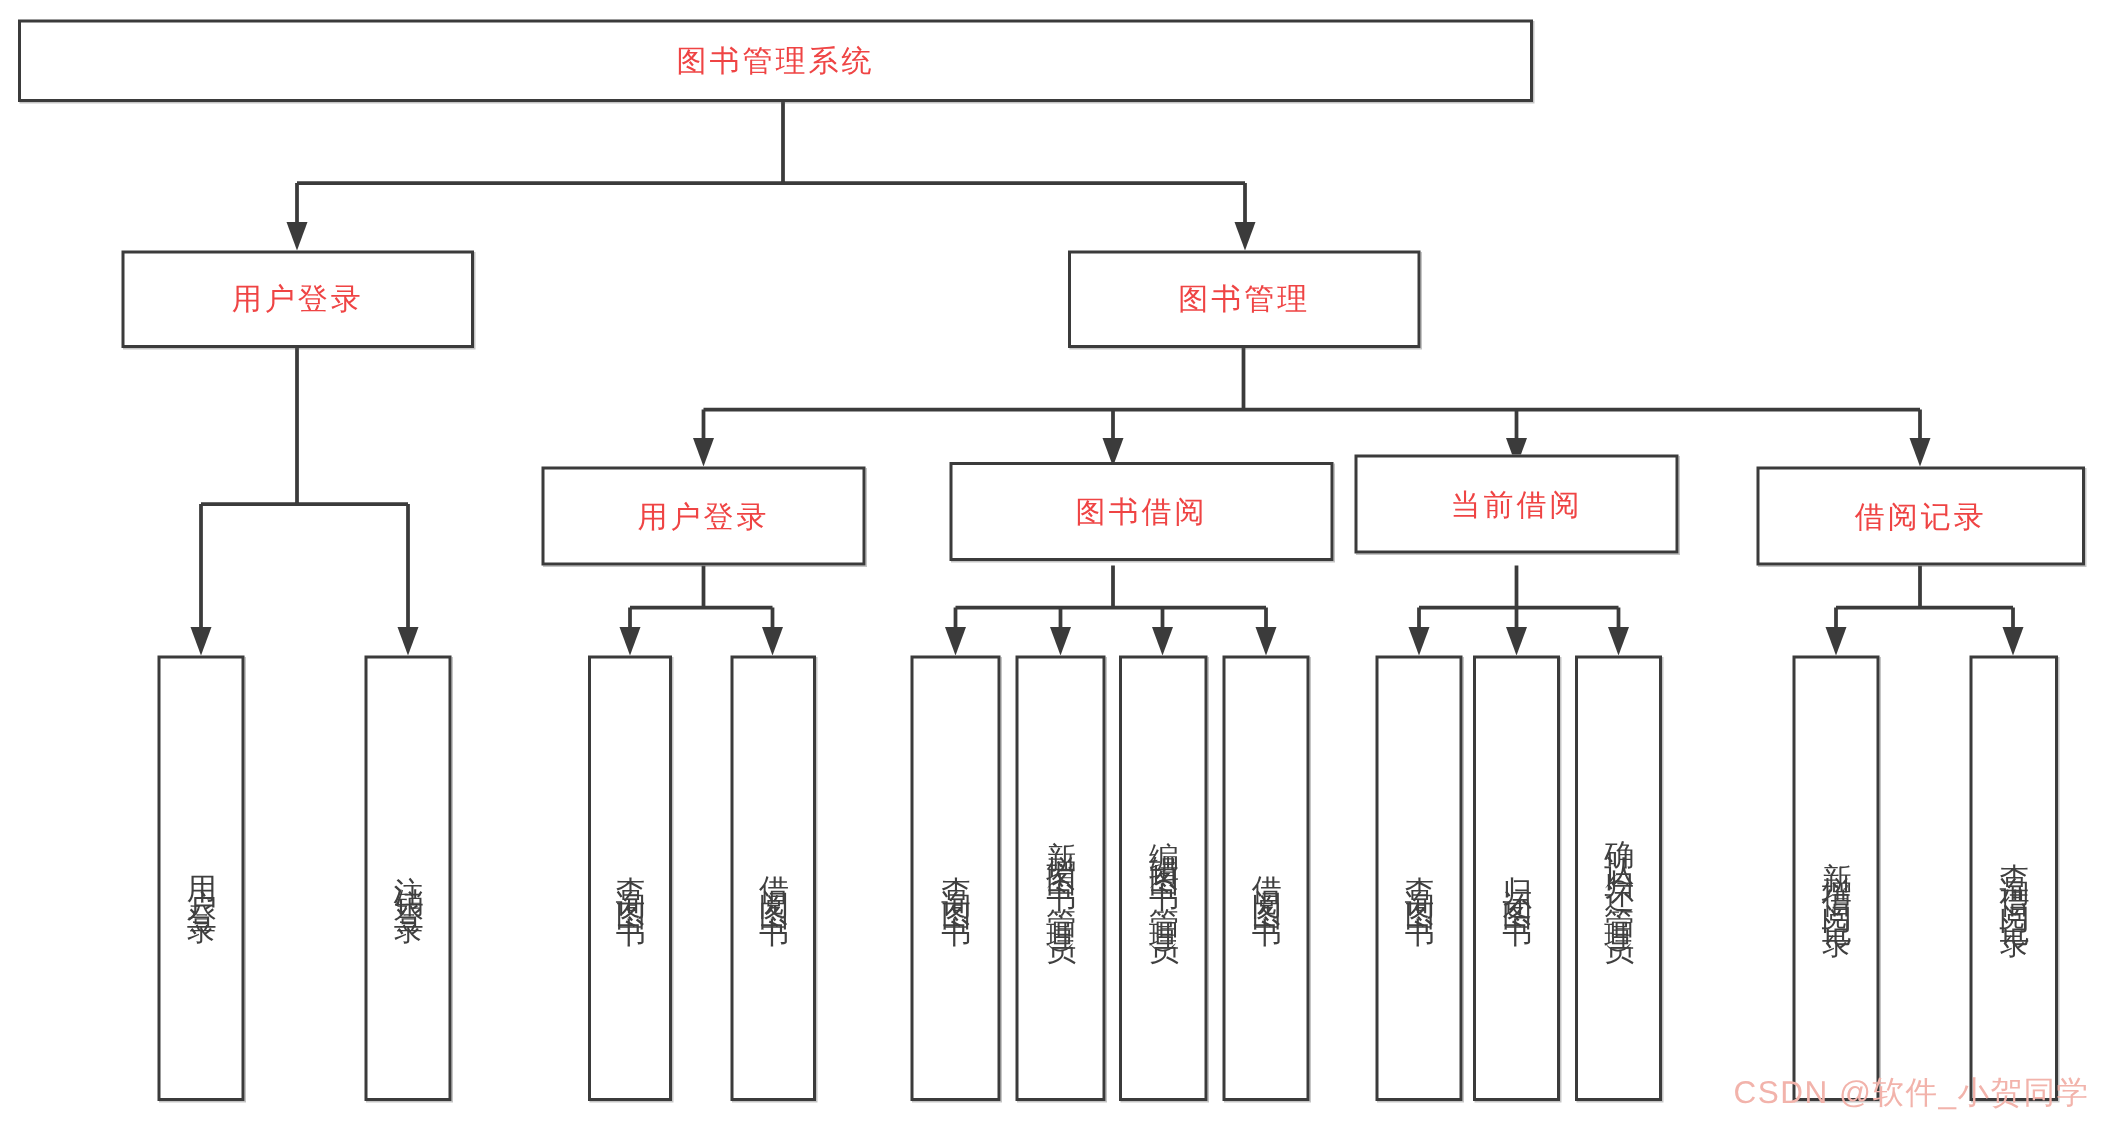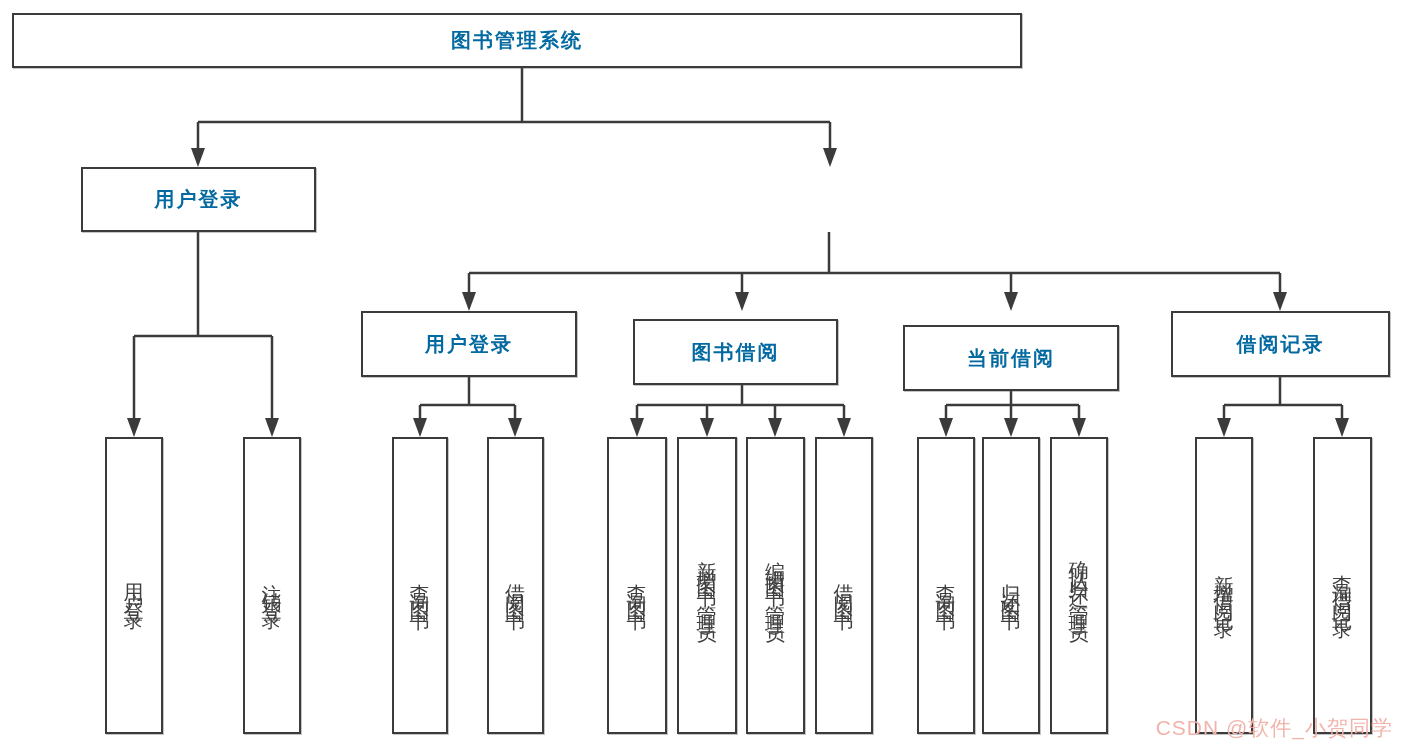--- a/index.html
+++ b/index.html
@@ -10,25 +10,24 @@
     font-family:"Liberation Sans","DejaVu Sans",sans-serif;
     overflow:hidden;
   }
   #connectors{position:absolute;left:0;top:0;width:1405px;height:747px;}
   .box{
     position:absolute;
     box-sizing:border-box;
     border:2px solid #3b3b3b;
     background:#ffffff;
     display:flex;align-items:center;justify-content:center;
-    color:#0369a1;
+    color:#ef4444;
     font-size:20px;
     letter-spacing:2px;
     box-shadow:1px 1px 0 rgba(90,90,90,0.35);
-    font-weight:bold;
   }
   .vbox{
     position:absolute;
     box-sizing:border-box;
     border:2px solid #3b3b3b;
     background:#ffffff;
     display:flex;align-items:center;justify-content:center;
     color:#3f3f3f;
     font-size:20px;
     box-shadow:1px 1px 0 rgba(90,90,90,0.35);
@@ -38,22 +37,22 @@
     text-orientation:mixed;
     letter-spacing:9px;
     line-height:1;
     white-space:nowrap;
   }
   
   #root-node       {left:12px;  top:13px;  width:1010px; height:55px;}
   #node-user-login {left:81px;  top:167px; width:235px;  height:65px;}
   #node-book-mgmt  {left:712px; top:167px; width:235px;  height:65px;}
   #node-new-book   {left:361px; top:311px; width:216px;  height:66px;}
-  #node-borrowing  {left:633px; top:319px; width:205px;  height:66px;}
-  #node-current    {left:903px; top:325px; width:216px;  height:66px;}
+  #node-borrowing  {left:633px; top:308px; width:256px;  height:66px;}
+  #node-current    {left:903px; top:303px; width:216px;  height:66px;}
   #node-records    {left:1171px;top:311px; width:219px;  height:66px;}
   .leaf{top:437px;height:297px;}
   #leaf-ul-1{left:105px; width:58px;}
   #leaf-ul-2{left:243px; width:58px;}
   #leaf-nb-1{left:392px; width:56px;}
   #leaf-nb-2{left:487px; width:57px;}
   #leaf-bb-1{left:607px; width:60px;}
   #leaf-bb-2{left:677px; width:60px;}
   #leaf-bb-3{left:746px; width:59px;}
   #leaf-bb-4{left:815px; width:58px;}
@@ -115,20 +114,23 @@
     </g>
   </svg>
 
   <div class="box" id="root-node">
     <span>图书管理系统</span>
   </div>
 
   <div class="box" id="node-user-login">
     <span>用户登录</span>
   </div>
+  <div class="box" id="node-book-mgmt">
+    <span>图书管理</span>
+  </div>
 
   <div class="box" id="node-new-book">
     <span>用户登录</span>
   </div>
   <div class="box" id="node-borrowing">
     <span>图书借阅</span>
   </div>
   <div class="box" id="node-current">
     <span>当前借阅</span>
   </div>

